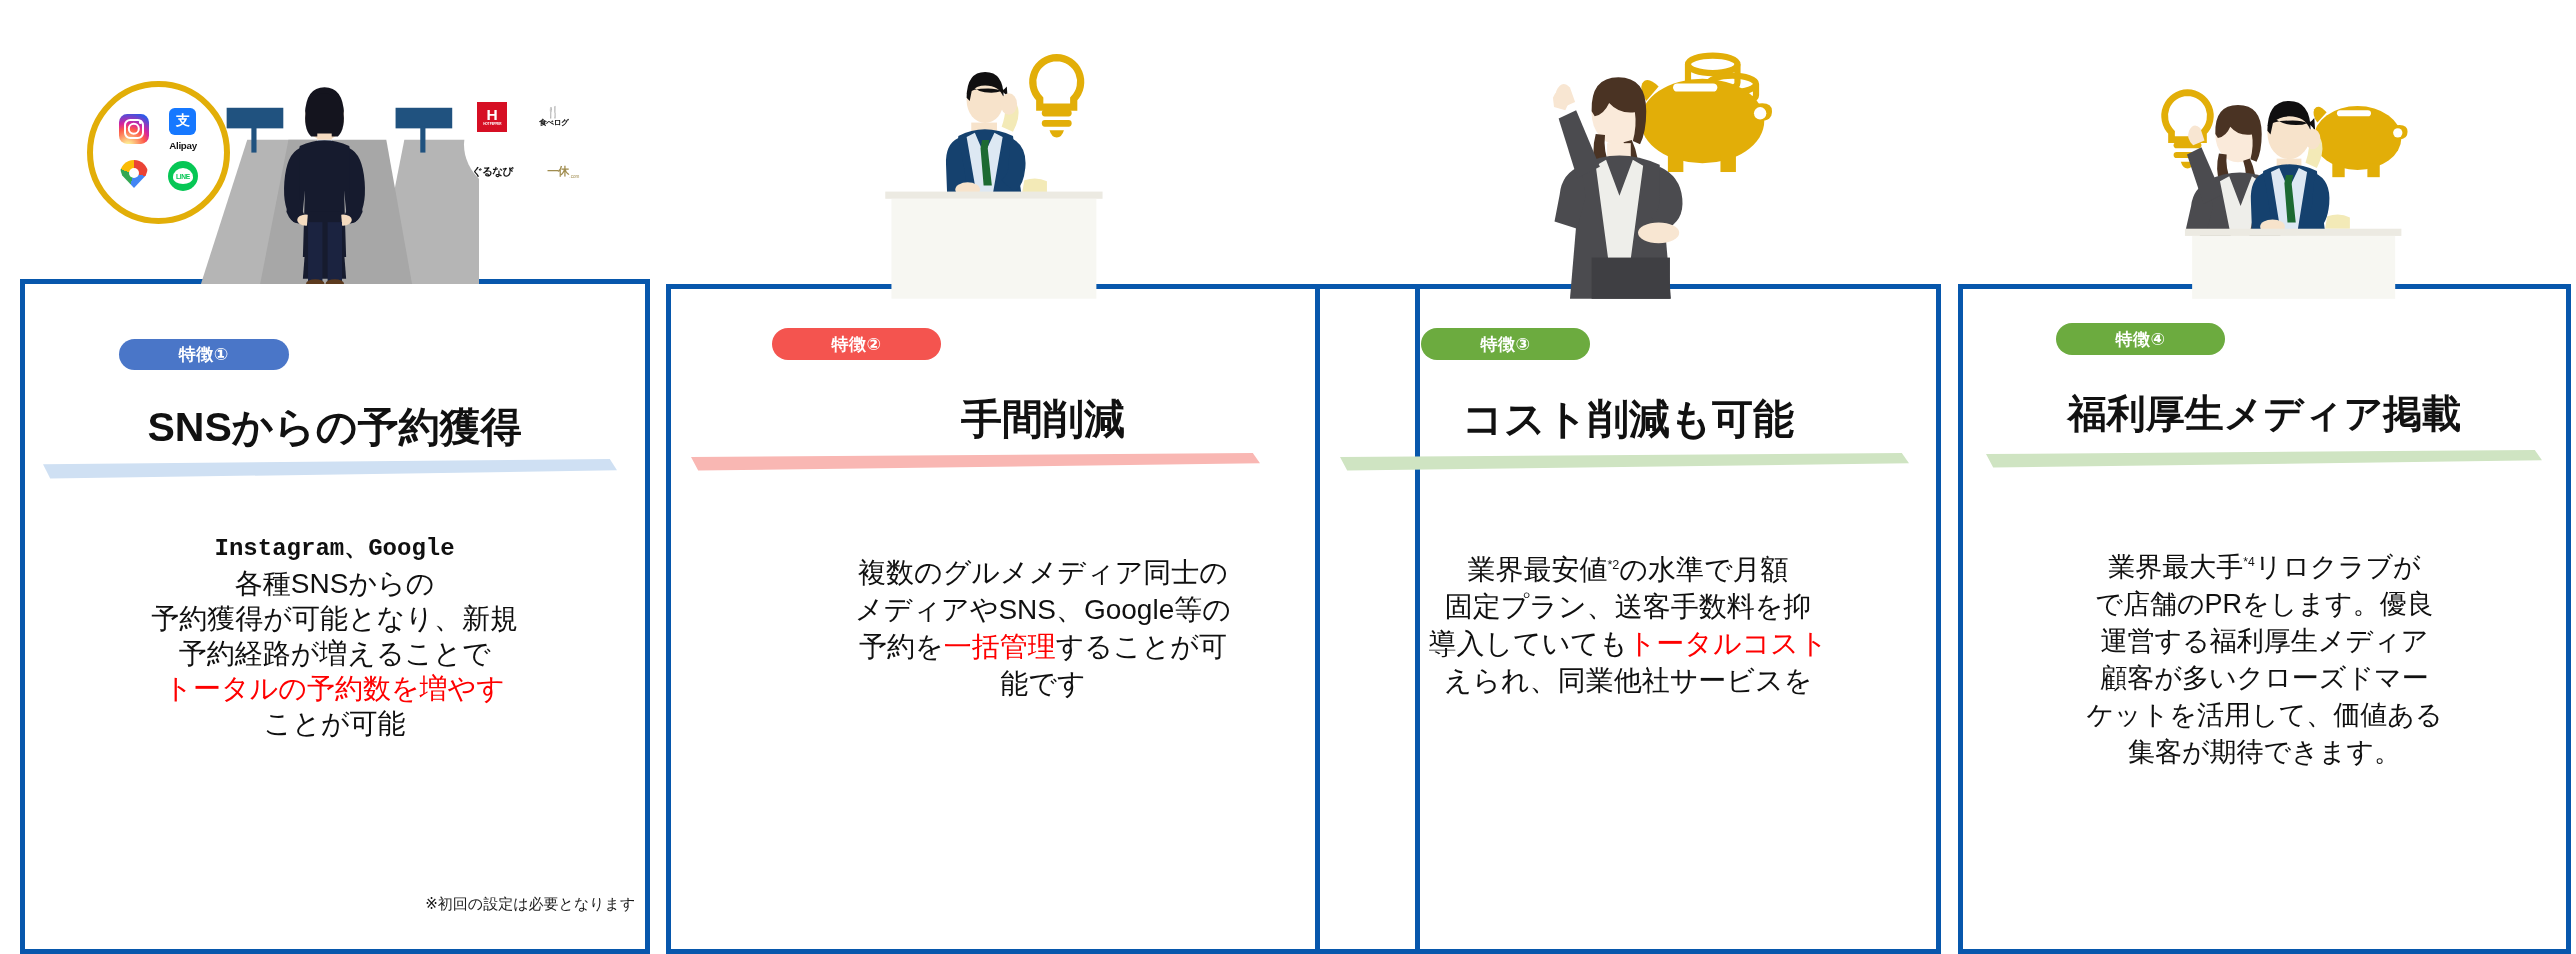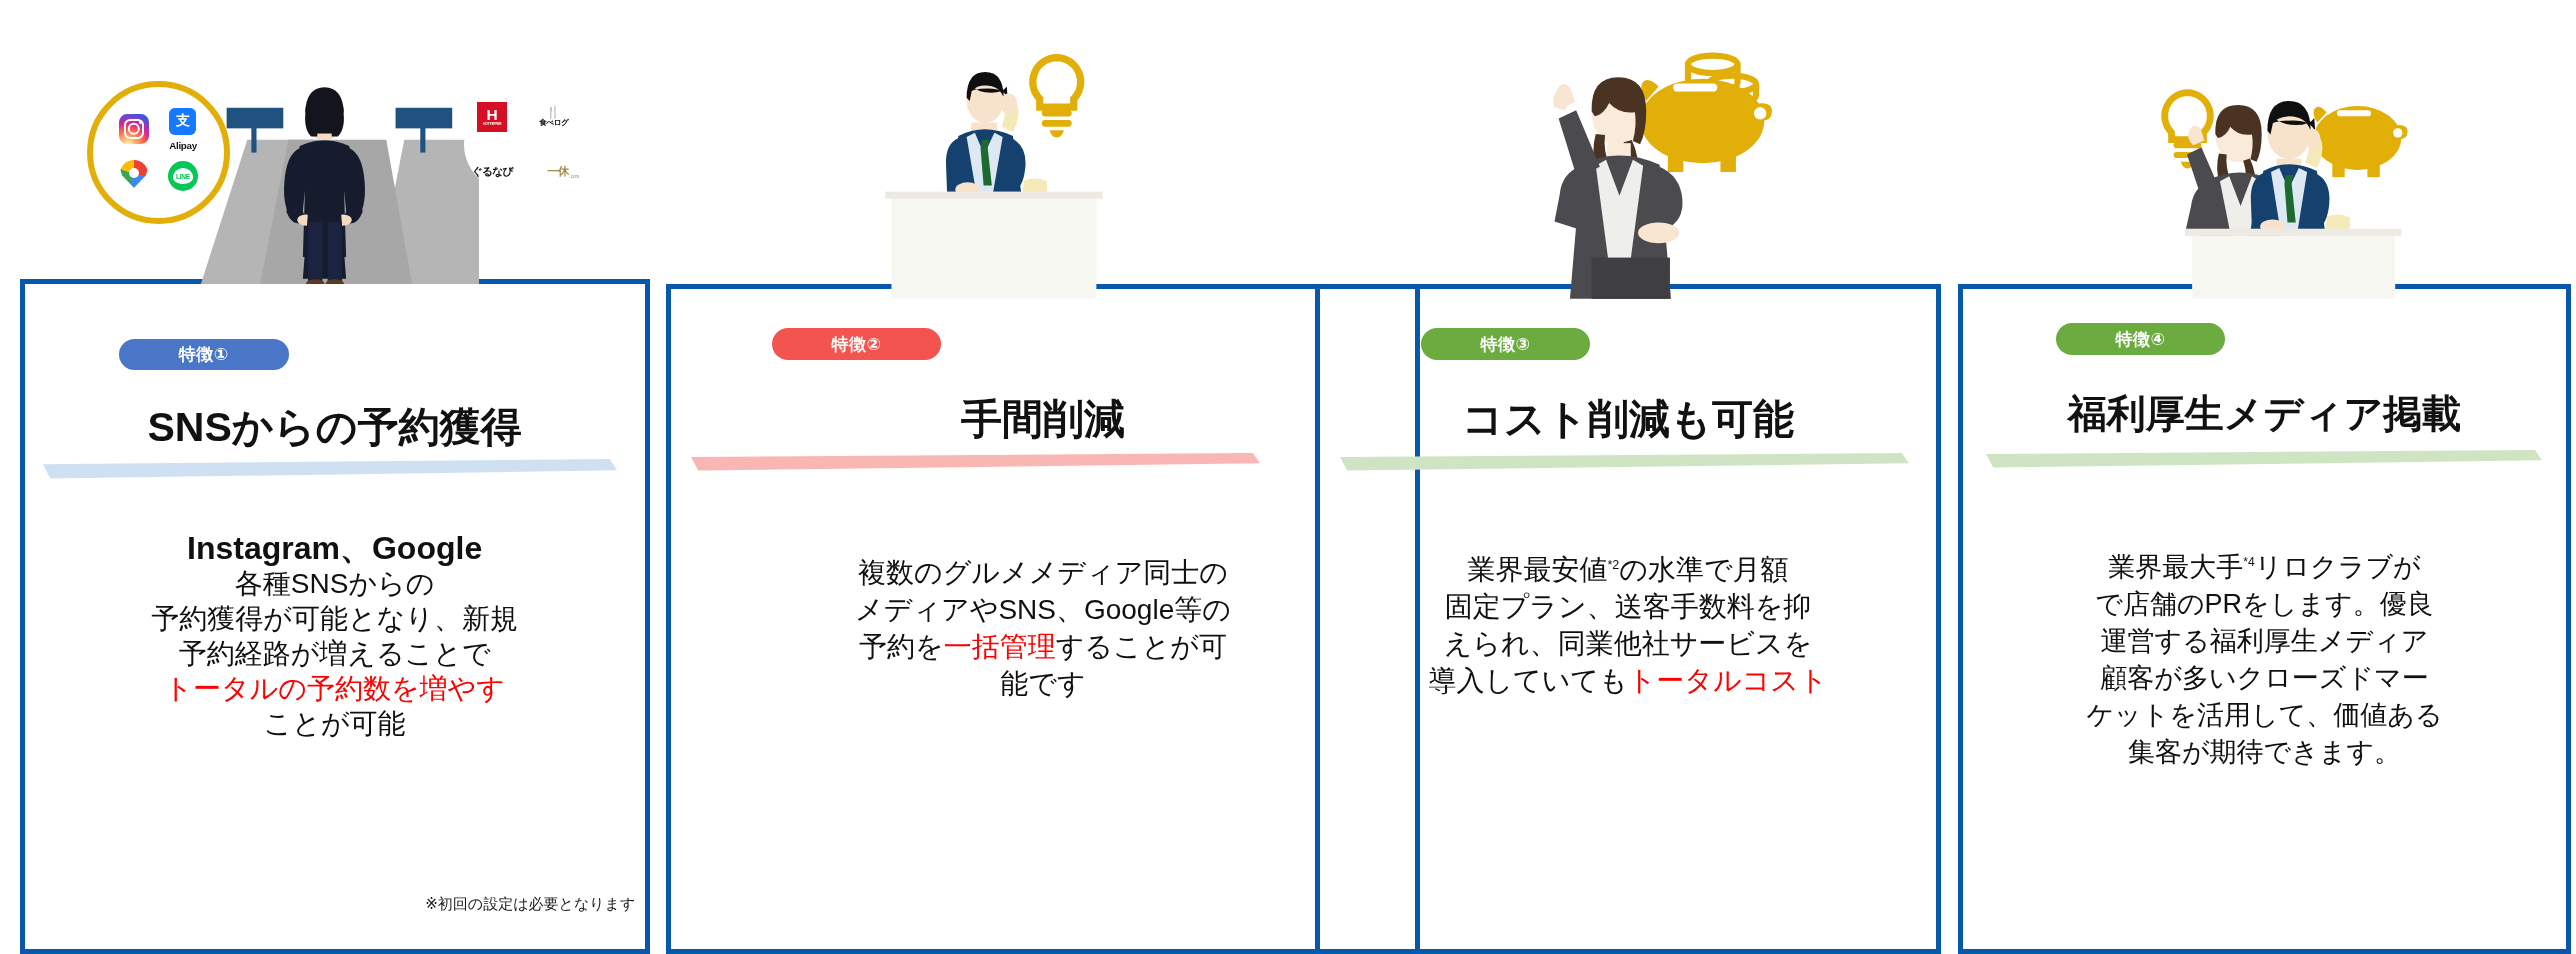--- a/index.html
+++ b/index.html
@@ -344,21 +344,21 @@
       <div class="badge" style="left:94px; top:55px; width:170px; height:31px; background:#4a76c8; font-size:17px;">
         <span>特徴①</span>
       </div>
       <div class="heading" style="top:116px; font-size:41px;">SNSからの予約獲得</div>
       <div class="ribbon" style="left:18.5px; top:175px; width:574px; height:19.6px;">
         <svg viewBox="0 0 1114 38" preserveAspectRatio="none">
           <polygon points="0,10 1100,0 1114,22 14,38" fill="#cfe0f3"></polygon>
         </svg>
       </div>
       <div class="body-text" style="top:247px; font-size:28px; line-height:35px;">
-        <span class="ln" style="font-size:32px; font-weight:800;">Instagram、Google</span>
+        <span class="ln" style="font-size:24px; font-weight:800;font-family:Liberation Mono, monospace;">Instagram、Google</span>
         <span class="ln">各種SNSからの</span>
         <span class="ln">予約獲得が可能となり、新規</span>
         <span class="ln">予約経路が増えることで</span>
         <span class="ln hl">トータルの予約数を増やす</span>
         <span class="ln">ことが可能</span>
       </div>
       <div class="footnote" style="top:611px; font-size:15px;">※初回の設定は必要となります</div>
     </div>
   </div>
 
@@ -393,24 +393,24 @@
       <div class="ribbon" style="left:19.6px; top:164px; width:569px; height:17.5px;">
         <svg viewBox="0 0 1104 34" preserveAspectRatio="none">
           <polygon points="0,8 1090,0 1104,20 14,34" fill="#cfe4c2"></polygon>
         </svg>
       </div>
       <div class="body-text" style="top:258px; font-size:28px; line-height:37px;">
         <span class="ln">
           <span>業界最安値</span><span class="sup">*2</span><span>の水準で月額</span>
         </span>
         <span class="ln">固定プラン、送客手数料を抑</span>
-        <span class="ln">えられ、同業他社サービスを</span>
         <span class="ln">
           <span>導入していても</span><span class="hl">トータルコスト</span>
         </span>
+        <span class="ln">えられ、同業他社サービスを</span>
       </div>
     </div>
   </div>
 
   <div class="card" style="left:1958px; top:284px; width:613px; height:670px;">
     <div class="card-inner">
       <div class="badge" style="left:93px; top:34px; width:169px; height:32px; background:#6cab3f; font-size:17px;">
         <span>特徴④</span>
       </div>
       <div class="heading" style="top:98px; font-size:39px;">福利厚生メディア掲載</div>

